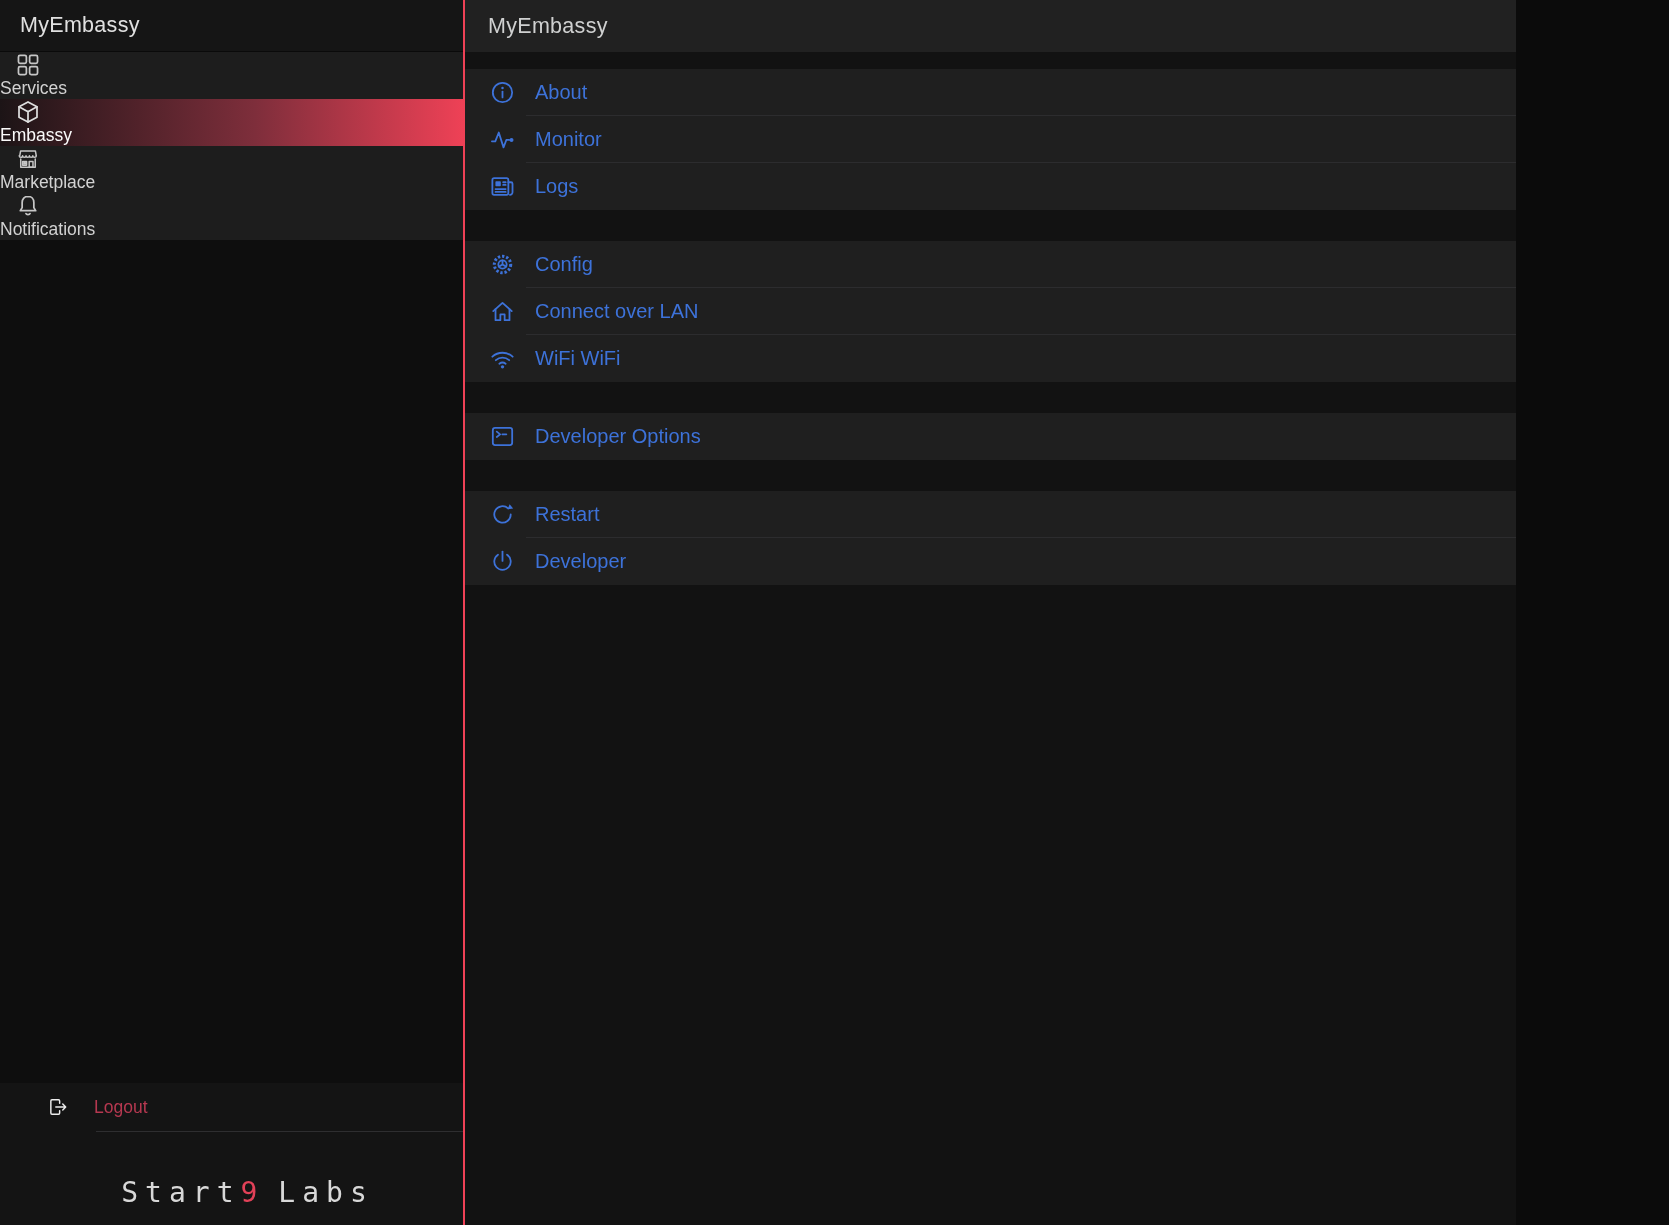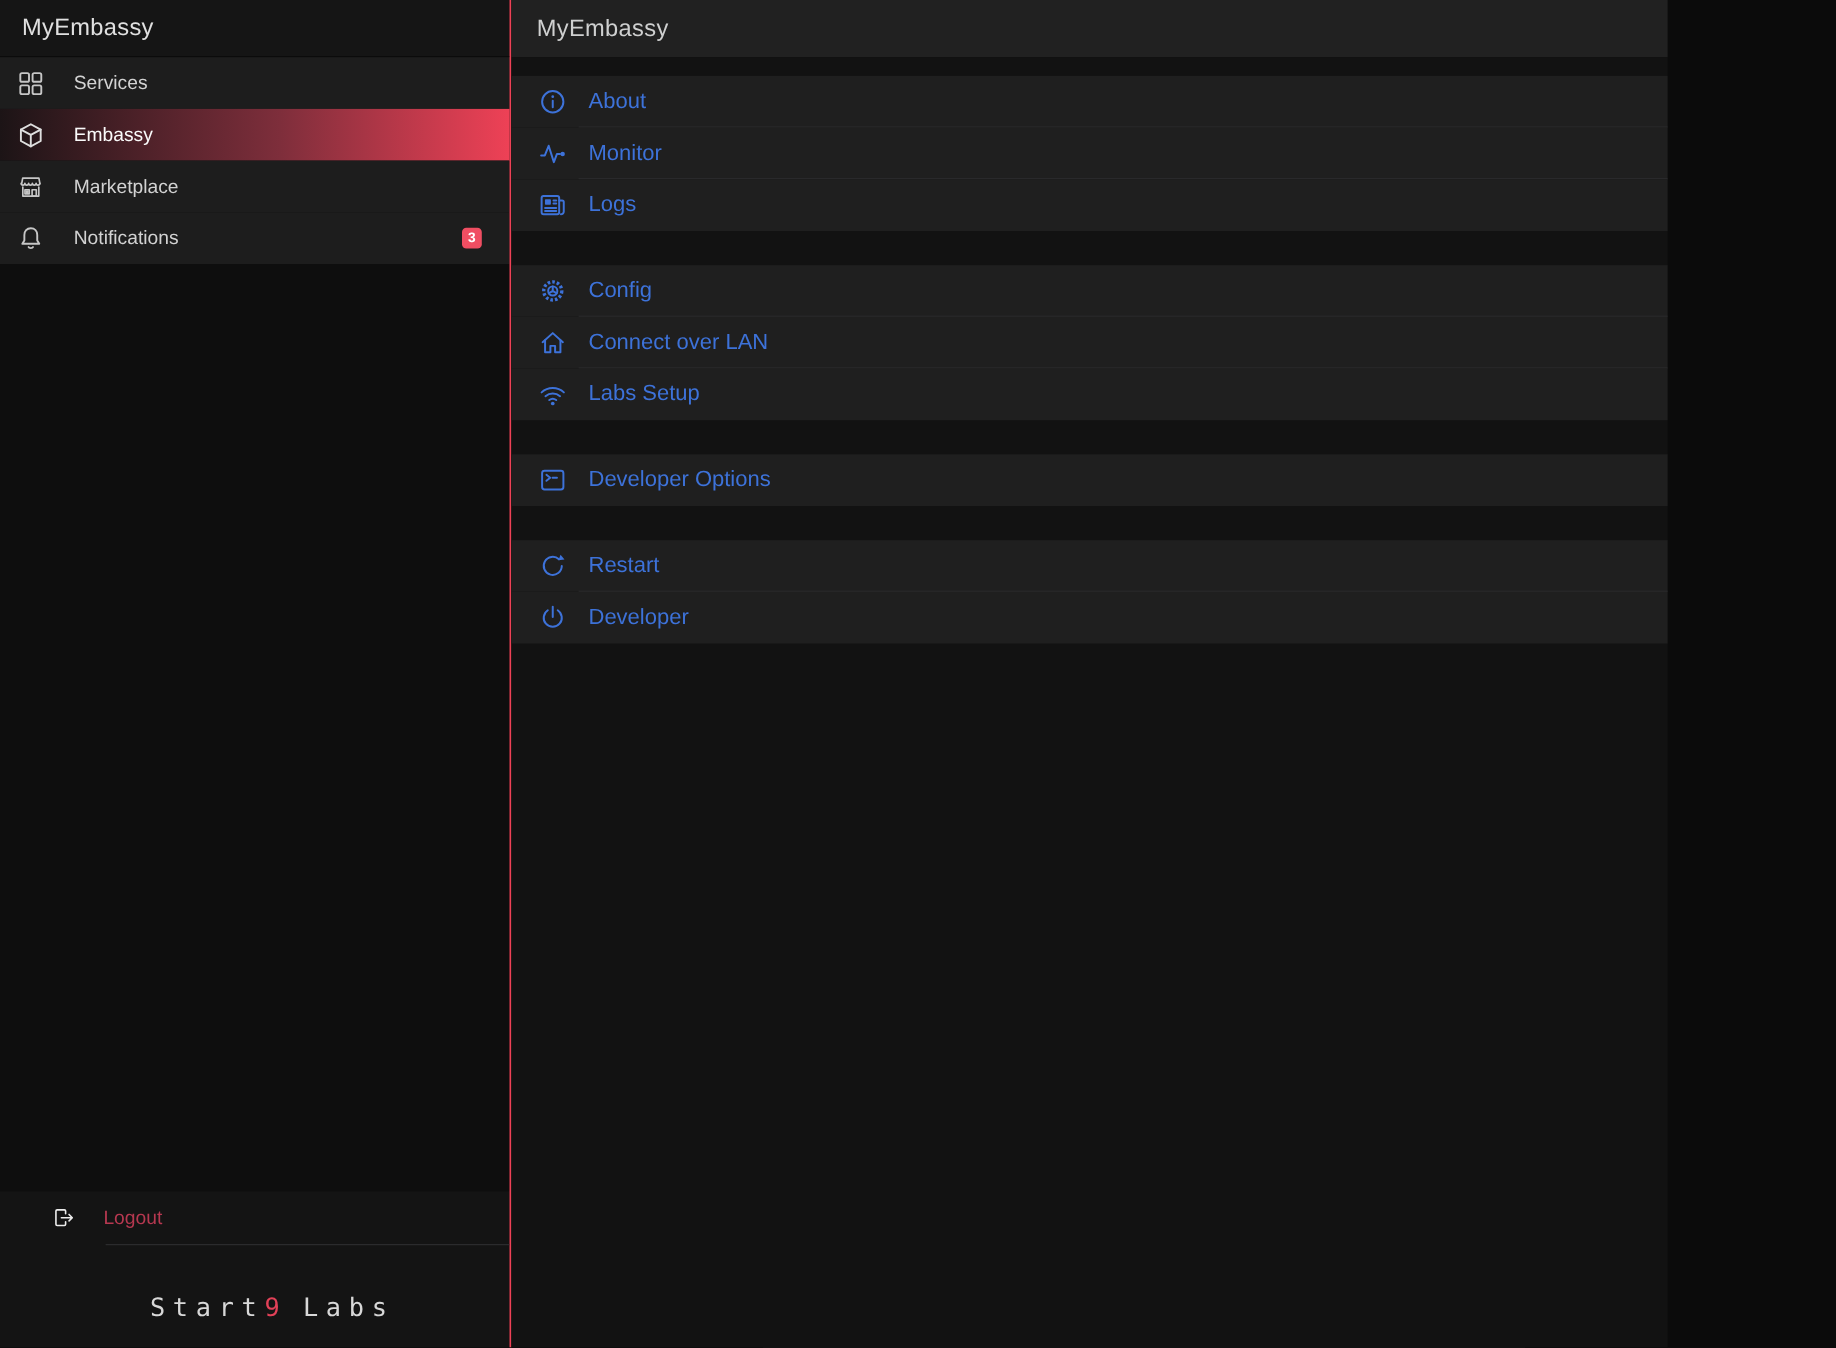--- a/index.html
+++ b/index.html
@@ -26,22 +26,22 @@
     border-right:2px solid var(--accent-red);
   }
   .sb-header{
     height:52px;display:flex;align-items:center;
     padding-left:20px;background:#151515;
     border-bottom:1px solid #0a0a0a;
     font-size:21.5px;color:#e0e0e0;letter-spacing:.3px;
   }
   .sb-menu{display:flex;flex-direction:column;}
   .sb-item{
-    height:47px;display:flex;align-items:center;
-    background:#1d1d1d;cursor:pointer;
+    height:47px;display:flex;
+    background:#1d1d1d;cursor:pointer;flex-direction:column;
   }
   .sb-item.active{
     background:linear-gradient(90deg,#1c1416 0%,#7e2e3b 55%,var(--accent-red) 100%);
   }
   .sb-item .icon{width:26px;height:26px;margin-left:15px;margin-right:26px;color:#c6c6c6;flex:none;}
   .sb-item.active .icon{color:#dedede;}
   .sb-label{font-size:17.5px;color:#d2d2d2;}
   .sb-item.active .sb-label{color:#fafafa;}
   .badge{
     margin-left:auto;margin-right:25px;
@@ -51,21 +51,21 @@
   }
   .sb-body{flex:1;background:#0e0e0e;}
   .sb-footer{background:#141414;height:142px;padding-left:32px;}
   .logout-row{height:48px;display:flex;align-items:center;cursor:pointer;}
   .logout-row .icon{width:22px;height:22px;margin-left:15px;margin-right:25px;color:#ececec;flex:none;}
   .logout-label{font-size:17.5px;color:var(--logout-red);}
   .logout-divider{margin-left:64px;height:1px;background:#2e2e30;}
   .brand{
     padding-top:44px;text-align:center;
     font-family:"DejaVu Sans Mono","Liberation Mono",monospace;
-    font-size:23px;letter-spacing:7px;color:#d8d8d8;
+    font-size:28px;letter-spacing:7px;color:#d8d8d8;
   }
   .brand-accent{color:var(--brand-accent);}
   .brand-post{margin-left:14px;}
 
   
   .content{flex:1;display:flex;flex-direction:column;background:#121212;}
   .toolbar{
     height:52px;display:flex;align-items:center;
     background:#212121;padding-left:23px;
     font-size:21.5px;color:#cfd0d0;letter-spacing:.3px;
@@ -233,21 +233,21 @@
         </div>
         <div class="menu-item">
           <span class="icon">
             <svg class="ic" viewBox="0 0 24 24">
               <path d="M3 10.4 a13.3 13.3 0 0 1 18 0"></path>
               <path d="M6.1 13.5 a9 9 0 0 1 11.8 0"></path>
               <path d="M9.2 16.6 a4.7 4.7 0 0 1 5.6 0"></path>
               <circle class="fill" cx="12" cy="19.4" r="1.5"></circle>
             </svg>
           </span>
-          <span class="menu-label">Labs Setup</span>
+          <span class="menu-label">WiFi WiFi</span>
         </div>
       </div>
 
       <div class="menu-group">
         <div class="menu-item">
           <span class="icon">
             <svg class="ic" viewBox="0 0 24 24">
               <rect x="3.4" y="4.4" width="17.2" height="15.2" rx="2"></rect>
               <path d="M6.9 7.7 l3 2.4 -3 2.4"></path>
               <path d="M11.8 10.1 h3.6"></path>

